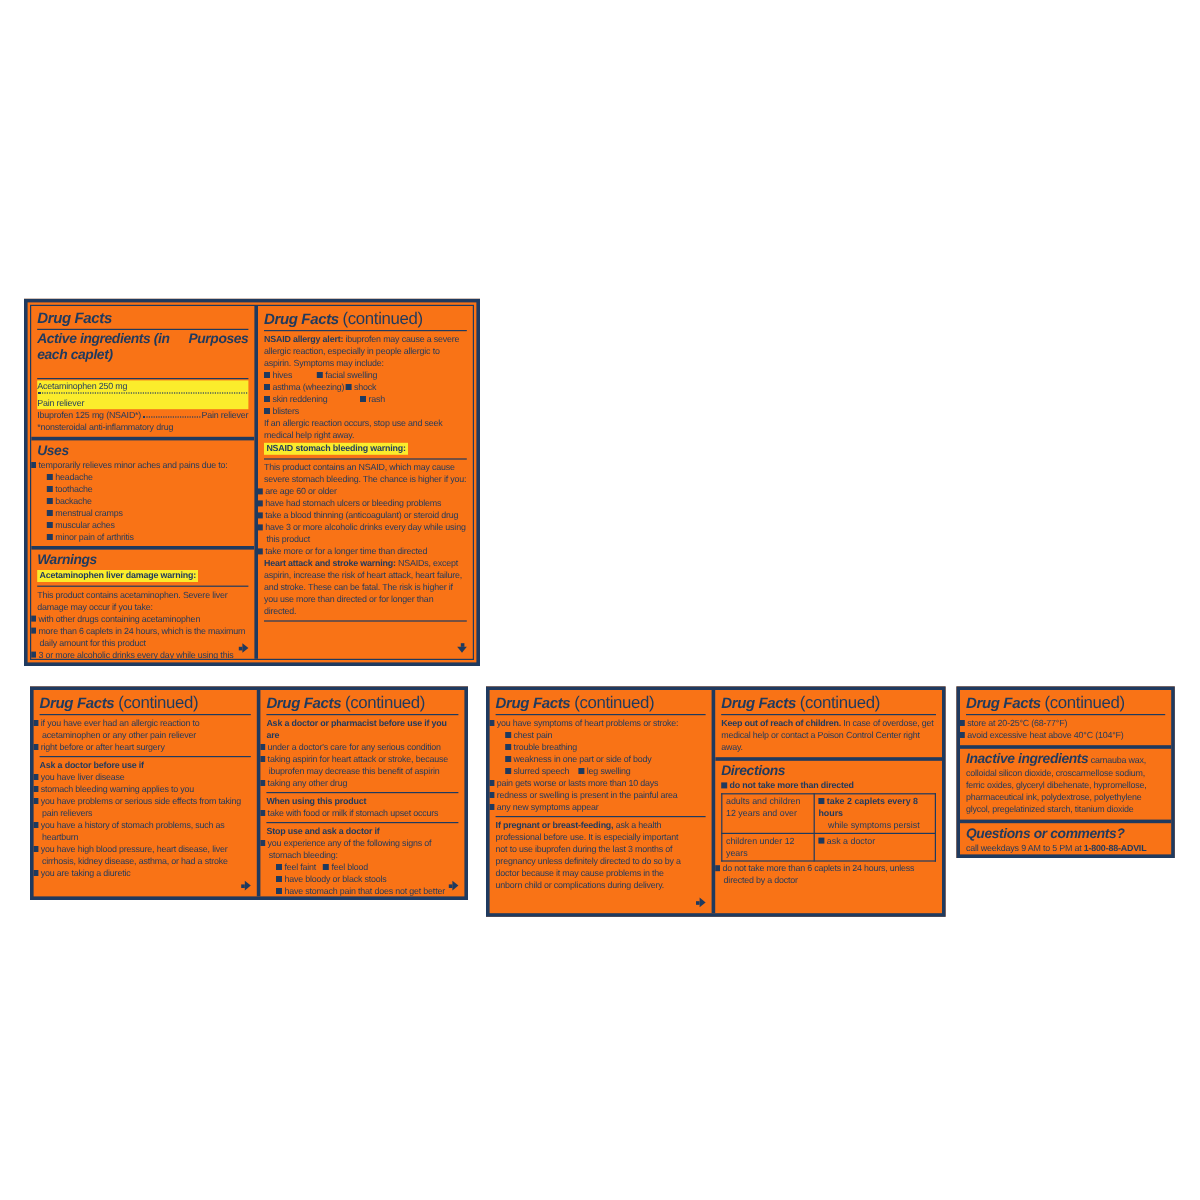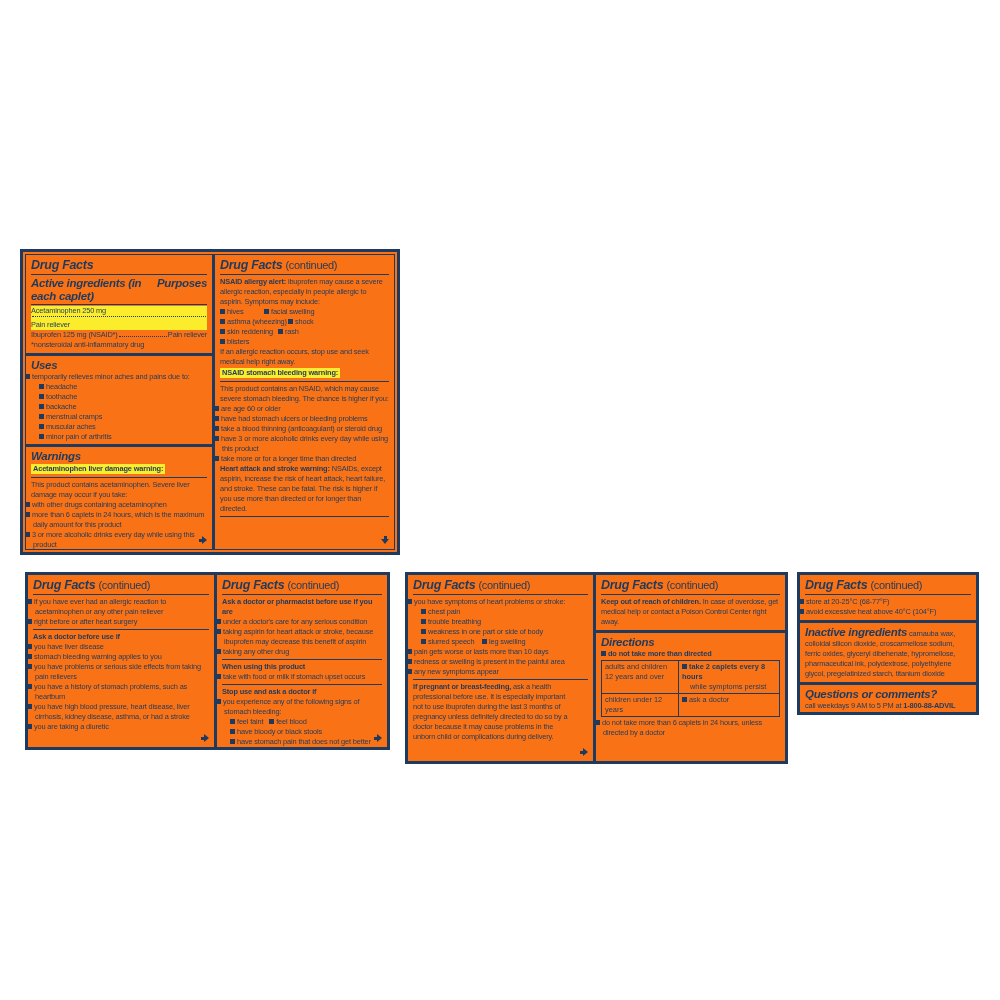--- a/index.html
+++ b/index.html
@@ -7,21 +7,21 @@
          font-family:"Liberation Sans", sans-serif; color:#1f3a5f; }
   .panel { position:absolute; background:#f97316; box-sizing:border-box; }
   .panel.dbl { border:3px solid #1f3a5f; padding:2px; }
   .panel.dbl > .inner { border:1px solid #1f3a5f; height:100%; box-sizing:border-box; display:flex; }
   .panel.sgl { border:3px solid #1f3a5f; display:flex; }
   .col { box-sizing:border-box; position:relative; overflow:hidden; }
   .col + .col { border-left:3px solid #1f3a5f; }
   .sec { padding:3px 5px 3px 5px; box-sizing:border-box; }
   .sec + .sec { border-top:3px solid #1f3a5f; }
   .hd { font-weight:bold; font-style:italic; font-size:12.5px; letter-spacing:-0.3px; line-height:14px; }
-  .hd .cont { font-weight:normal; font-style:normal; font-size:11px; }
+  .hd .cont { font-weight:normal; font-style:normal; font-size:14px; }
   .hdline { border-bottom:1px solid #1f3a5f; padding-bottom:2px; margin-bottom:2px; }
   .sub { font-weight:bold; font-style:italic; font-size:11.5px; letter-spacing:-0.3px; line-height:13px; }
   .t { font-size:7.4px; line-height:10px; letter-spacing:-0.15px; }
   .b { font-weight:bold; }
   .hl { background:#fbec2c; display:inline-block; padding:0 2px; margin:1px 0; }
   .rowhl { background:#fbec2c; }
   .li { padding-left:2px; text-indent:-8px; }
   .li2 { padding-left:16px; text-indent:-8px; }
   .sq { display:inline-block; width:5px; height:5px; background:#1f3a5f; margin-right:2px; vertical-align:0px; text-indent:0; }
   .thin { border-top:1px solid #1f3a5f; margin:2px 0; }
@@ -38,21 +38,21 @@
   table.dir td { border:1px solid #1f3a5f; vertical-align:top; padding:1px 3px; font-size:7.4px; line-height:10px; }
 </style>
 </head>
 <body>
 
 <div class="panel dbl" style="left:20px;top:249px;width:380px;height:306px;">
   <div class="inner">
     <div class="col" style="width:186px;">
       <div class="sec">
         <div class="hd hdline">Drug Facts</div>
-        <div class="lead sub" style="border-bottom:1px solid #1f3a5f;padding-bottom:1px;">
+        <div class="lead sub" style="border-bottom:1px solid #1f3a5f;padding-bottom:12px;">
           <span>Active ingredients (in each caplet)</span>
           <span style="flex:1"></span>
           <span>Purposes</span>
         </div>
         <div class="lead t rowhl" style="margin-top:1px;flex-direction:column;">
           <span>Acetaminophen 250 mg</span>
             <span class="dots"></span>
             <span>Pain reliever</span>
         </div>
         <div class="lead t">
@@ -91,21 +91,21 @@
         <div class="t"><span class="b">NSAID allergy alert:</span><span> ibuprofen may cause a severe allergic reaction, especially in people allergic to aspirin. Symptoms may include:</span></div>
         <div class="t two">
             <span style="width:44px"><span class="sq"></span><span>hives</span></span>
             <span><span class="sq"></span><span>facial swelling</span></span>
           </div>
         <div class="t two">
             <span style="width:68px"><span class="sq"></span><span>asthma (wheezing)</span></span>
             <span><span class="sq"></span><span>shock</span></span>
           </div>
         <div class="t two">
-            <span style="width:58px"><span class="sq"></span><span>skin reddening</span></span>
+            <span style="width:80px"><span class="sq"></span><span>skin reddening</span></span>
             <span><span class="sq"></span><span>rash</span></span>
           </div>
         <div class="t"><span class="sq"></span><span>blisters</span></div>
         <div class="t">If an allergic reaction occurs, stop use and seek medical help right away.</div>
         <div class="t b"><span class="hl">NSAID stomach bleeding warning:</span></div>
         <div class="thin"></div>
         <div class="t">This product contains an NSAID, which may cause severe stomach bleeding. The chance is higher if you:</div>
         <div class="t li"><span class="sq"></span><span>are age 60 or older</span></div>
         <div class="t li"><span class="sq"></span><span>have had stomach ulcers or bleeding problems</span></div>
         <div class="t li"><span class="sq"></span><span>take a blood thinning (anticoagulant) or steroid drug</span></div>

